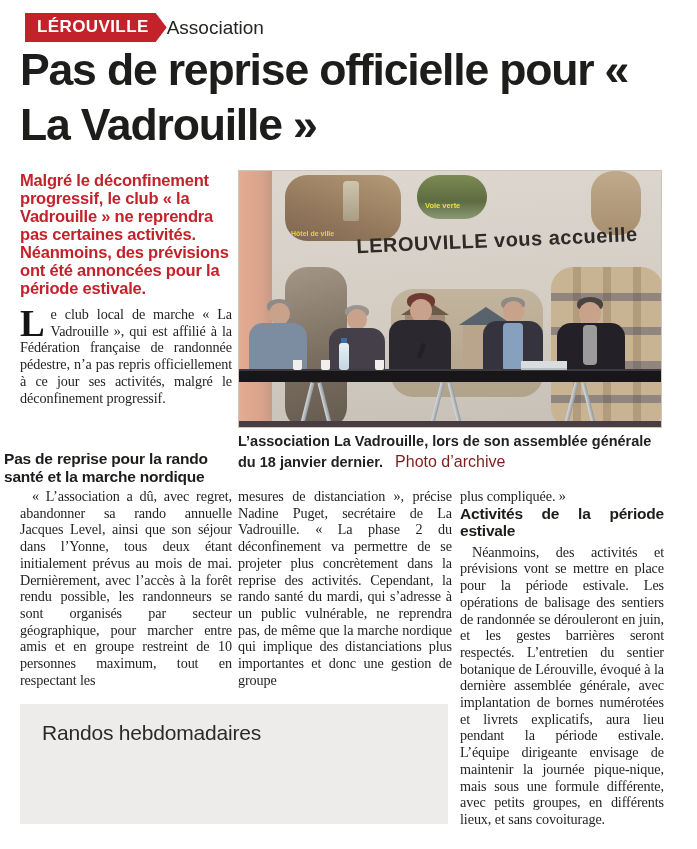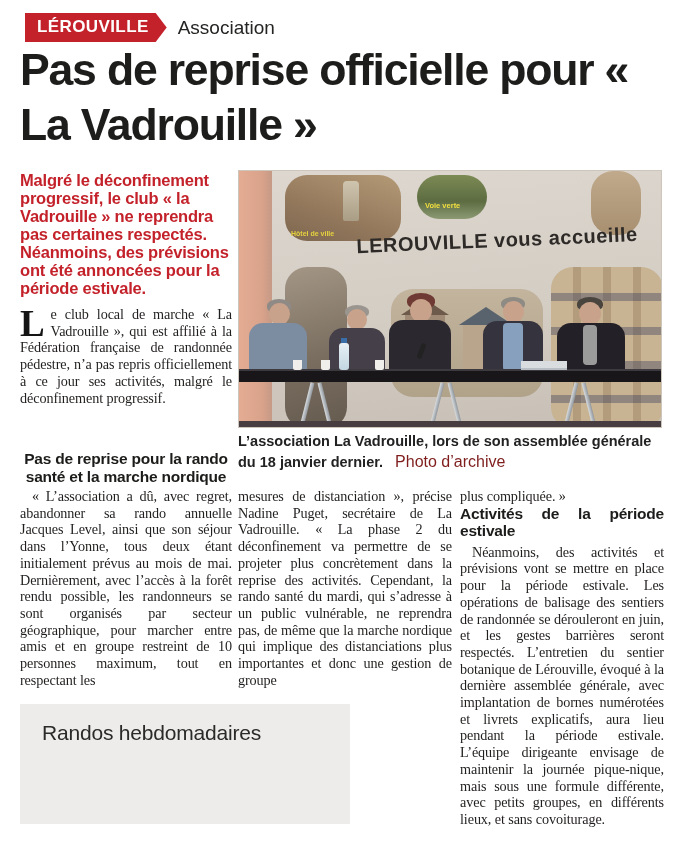--- a/index.html
+++ b/index.html
@@ -10,21 +10,21 @@
   *{margin:0;padding:0;box-sizing:border-box;}
   html,body{background:#fff;}
   body{
     width:697px;height:849px;position:relative;overflow:hidden;
     font-family:"Liberation Serif",serif;color:#1e1e1e;
     -webkit-font-smoothing:antialiased;
   }
   .abs{position:absolute;}
 
   
-  .kicker{left:25px;top:13px;display:flex;align-items:center;gap:11px;}
+  .kicker{left:25px;top:13px;display:flex;align-items:center;}
   .badge{
     background:var(--brand-red,#c4222b);color:#fff;
     font-family:"Liberation Sans",sans-serif;font-weight:bold;font-size:17px;
     letter-spacing:.4px;padding:4px 18px 5px 12px;
     clip-path:polygon(0 0,calc(100% - 11px) 0,100% 50%,calc(100% - 11px) 100%,0 100%);
   }
   .category{font-family:"Liberation Sans",sans-serif;font-size:19px;color:#242422;}
 
   
   .headline{
@@ -50,21 +50,21 @@
   }
   .intro{left:20px;top:306px;width:212px;}
   .dropcap{
     float:left;font-weight:bold;font-size:37px;line-height:31px;
     padding:2px 6px 0 0;color:#141414;
   }
   .subhead{
     font-family:"Liberation Sans",sans-serif;font-weight:bold;
     font-size:15.5px;line-height:17.5px;color:#1c1c1a;letter-spacing:-.2px;
   }
-  .subhead1{left:20px;top:450px;width:212px;text-align:center;}
+  .subhead1{left:4px;top:450px;width:212px;}
   .para1{left:20px;top:488px;width:212px;}
   .para1 p{text-indent:12px;}
   .midpara{left:238px;top:488px;width:214px;}
   .rightcol{left:460px;top:488px;width:204px;}
   .rightcol .subhead{margin-bottom:4px;}
   .rightcol .p-indent{text-indent:12px;}
 
   
   .photo{
     left:238px;top:170px;width:424px;height:258px;overflow:hidden;
@@ -129,21 +129,21 @@
   
   .caption{
     left:238px;top:432px;width:424px;
     font-family:"Liberation Sans",sans-serif;font-size:14.5px;line-height:19.5px;
   }
   .caption b{font-weight:bold;color:#222;}
   .credit{color:#7f1d1d;margin-left:12px;font-size:16px;}
 
   
   .infobox{
-    left:20px;top:704px;width:330px;height:120px;
+    left:20px;top:704px;width:428px;height:120px;
     background:var(--box-bg,#edecea);padding:17px 22px 0 22px;
   }
   .infobox-title{
     font-family:"Liberation Sans",sans-serif;font-weight:normal;
     font-size:21px;color:#2a2a28;letter-spacing:-.2px;
   }
   .infobox-body{
     margin-top:11px;font-size:15.5px;line-height:19.5px;text-align:justify;
     text-indent:13px;color:#222;hyphens:auto;
   }
@@ -151,21 +151,21 @@
 </head>
 <body>
 
 <div class="abs kicker">
   <span class="badge">LÉROUVILLE</span>
   <span class="category">Association</span>
 </div>
 
 <h1 class="abs headline">Pas de reprise officielle pour « La Vadrouille »</h1>
 
-<div class="abs lede">Malgré le déconfinement progressif, le club « la Vadrouille » ne reprendra pas certaines respectés. Néanmoins, des prévisions ont été annoncées pour la période estivale.</div>
+<div class="abs lede">Malgré le déconfinement progressif, le club « la Vadrouille » ne reprendra pas certaines activités. Néanmoins, des prévisions ont été annoncées pour la période estivale.</div>
 
 <div class="abs bodytext intro">
   <span class="dropcap">L</span><span>e club local de marche « La Vadrouille », qui est affilié à la Fédération française de randonnée pédestre, n’a pas repris officiellement à ce jour ses activités, malgré le déconfinement progressif.</span>
 </div>
 
 <h2 class="abs subhead subhead1">Pas de reprise pour la rando santé et la marche nordique</h2>
 
 <div class="abs bodytext para1">
   <p>« L’association a dû, avec regret, abandonner sa rando annuelle Jacques Level, ainsi que son séjour dans l’Yonne, tous deux étant initialement prévus au mois de mai. Dernièrement, avec l’accès à la forêt rendu possible, les randonneurs se sont organisés par secteur géographique, pour marcher entre amis et en groupe restreint de 10 personnes maximum, tout en respectant les</p>
 </div>

